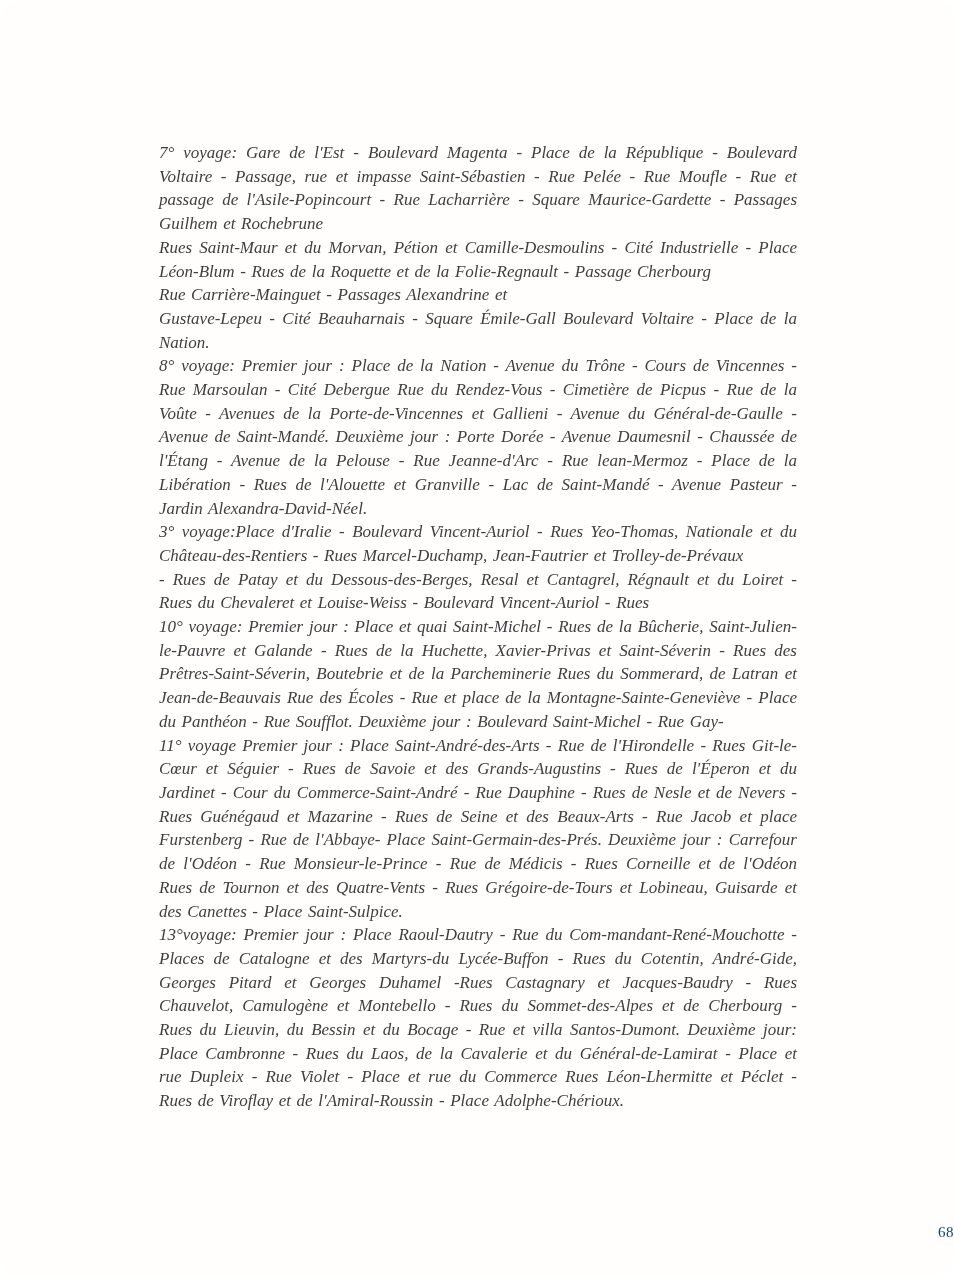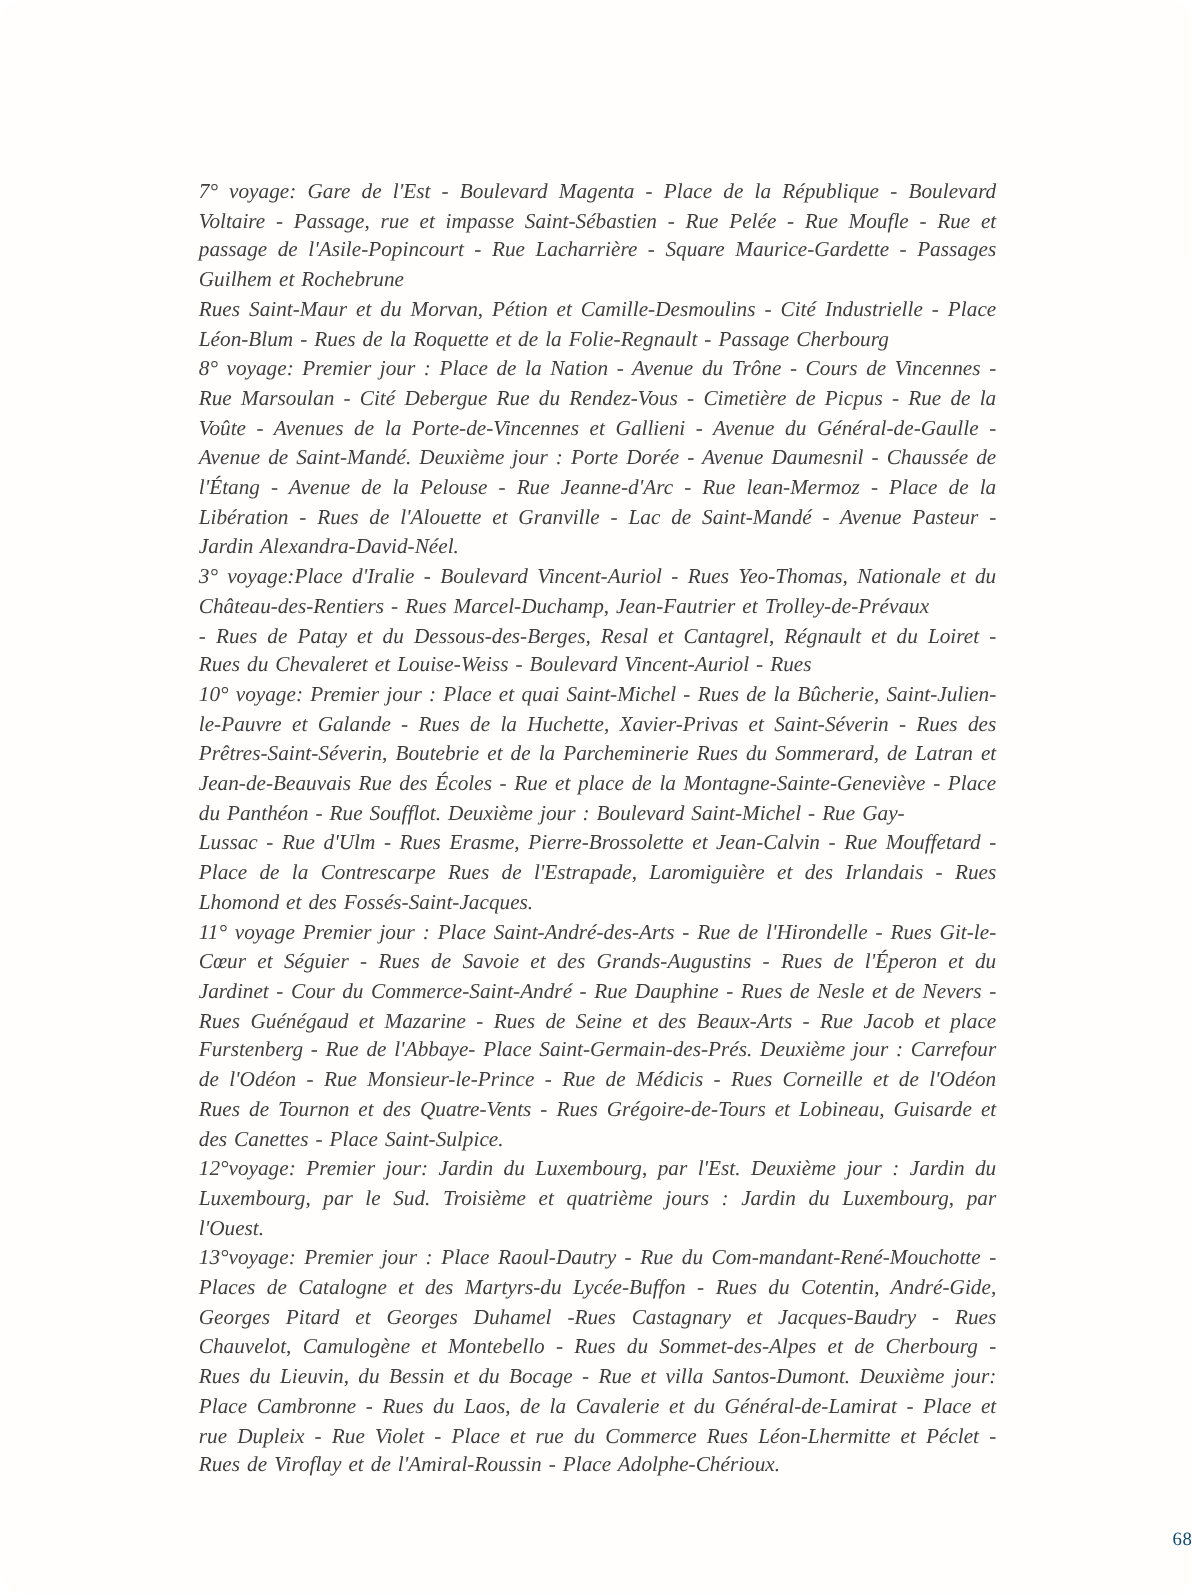--- a/index.html
+++ b/index.html
@@ -45,23 +45,23 @@
     letter-spacing: 0.5px;
   }
 </style>
 </head>
 <body>
 
 <div class="page">
   <div class="text-block">
     <p>7° voyage: Gare de l'Est - Boulevard Magenta - Place de la République - Boulevard Voltaire - Passage, rue et impasse Saint-Sébastien - Rue Pelée - Rue Moufle - Rue et passage de l'Asile-Popincourt - Rue Lacharrière - Square Maurice-Gardette - Passages Guilhem et Rochebrune</p>
     <p>Rues Saint-Maur et du Morvan, Pétion et Camille-Desmoulins - Cité Industrielle - Place Léon-Blum - Rues de la Roquette et de la Folie-Regnault - Passage Cherbourg</p>
+    <p>Rue Carrière-Mainguet - Passages Alexandrine et</p>
+    <p>Gustave-Lepeu - Cité Beauharnais - Square Émile-Gall Boulevard Voltaire - Place de la Nation.</p>
     <p>8° voyage: Premier jour : Place de la Nation - Avenue du Trône - Cours de Vincennes - Rue Marsoulan - Cité Debergue Rue du Rendez-Vous - Cimetière de Picpus - Rue de la Voûte - Avenues de la Porte-de-Vincennes et Gallieni - Avenue du Général-de-Gaulle - Avenue de Saint-Mandé. Deuxième jour : Porte Dorée - Avenue Daumesnil - Chaussée de l'Étang - Avenue de la Pelouse - Rue Jeanne-d'Arc - Rue lean-Mermoz - Place de la Libération - Rues de l'Alouette et Granville - Lac de Saint-Mandé - Avenue Pasteur - Jardin Alexandra-David-Néel.</p>
     <p>3° voyage:Place d'Iralie - Boulevard Vincent-Auriol - Rues Yeo-Thomas, Nationale et du Château-des-Rentiers - Rues Marcel-Duchamp, Jean-Fautrier et Trolley-de-Prévaux</p>
     <p>- Rues de Patay et du Dessous-des-Berges, Resal et Cantagrel, Régnault et du Loiret - Rues du Chevaleret et Louise-Weiss - Boulevard Vincent-Auriol - Rues</p>
     <p>10° voyage: Premier jour : Place et quai Saint-Michel - Rues de la Bûcherie, Saint-Julien-le-Pauvre et Galande - Rues de la Huchette, Xavier-Privas et Saint-Séverin - Rues des Prêtres-Saint-Séverin, Boutebrie et de la Parcheminerie Rues du Sommerard, de Latran et Jean-de-Beauvais Rue des Écoles - Rue et place de la Montagne-Sainte-Geneviève - Place du Panthéon - Rue Soufflot. Deuxième jour : Boulevard Saint-Michel - Rue Gay-</p>
-    <p>Lussac - Rue d'Ulm - Rues Erasme, Pierre-Brossolette et Jean-Calvin - Rue Mouffetard - Place de la Contrescarpe Rues de l'Estrapade, Laromiguière et des Irlandais - Rues Lhomond et des Fossés-Saint-Jacques.</p>
     <p>11° voyage Premier jour : Place Saint-André-des-Arts - Rue de l'Hirondelle - Rues Git-le-Cœur et Séguier - Rues de Savoie et des Grands-Augustins - Rues de l'Éperon et du Jardinet - Cour du Commerce-Saint-André - Rue Dauphine - Rues de Nesle et de Nevers - Rues Guénégaud et Mazarine - Rues de Seine et des Beaux-Arts - Rue Jacob et place Furstenberg - Rue de l'Abbaye- Place Saint-Germain-des-Prés. Deuxième jour : Carrefour de l'Odéon - Rue Monsieur-le-Prince - Rue de Médicis - Rues Corneille et de l'Odéon Rues de Tournon et des Quatre-Vents - Rues Grégoire-de-Tours et Lobineau, Guisarde et des Canettes - Place Saint-Sulpice.</p>
-    <p>12°voyage: Premier jour: Jardin du Luxembourg, par l'Est. Deuxième jour : Jardin du Luxembourg, par le Sud. Troisième et quatrième jours : Jardin du Luxembourg, par l'Ouest.</p>
     <p>13°voyage: Premier jour : Place Raoul-Dautry - Rue du Com-mandant-René-Mouchotte - Places de Catalogne et des Martyrs-du Lycée-Buffon - Rues du Cotentin, André-Gide, Georges Pitard et Georges Duhamel -Rues Castagnary et Jacques-Baudry - Rues Chauvelot, Camulogène et Montebello - Rues du Sommet-des-Alpes et de Cherbourg - Rues du Lieuvin, du Bessin et du Bocage - Rue et villa Santos-Dumont. Deuxième jour: Place Cambronne - Rues du Laos, de la Cavalerie et du Général-de-Lamirat - Place et rue Dupleix - Rue Violet - Place et rue du Commerce Rues Léon-Lhermitte et Péclet - Rues de Viroflay et de l'Amiral-Roussin - Place Adolphe-Chérioux.</p>
   </div>
   <div class="page-number">68</div>
 </div>
 
 </body></html>

